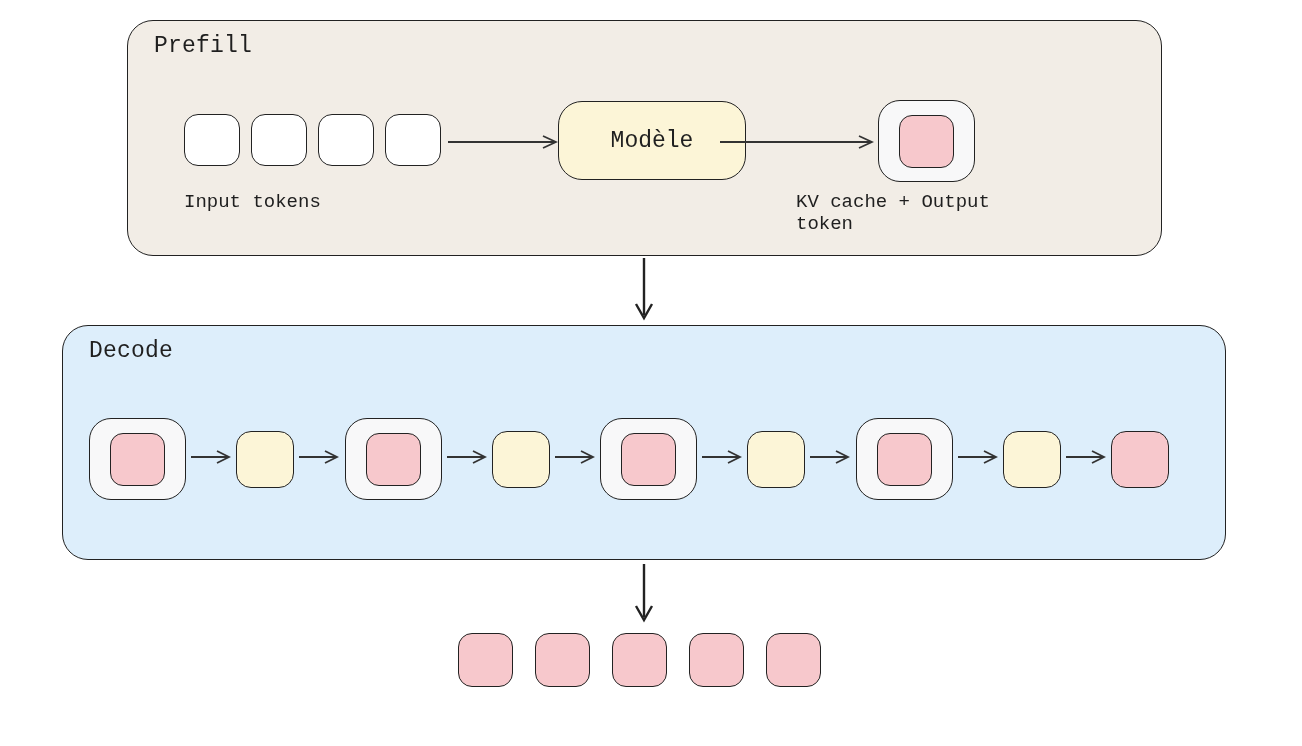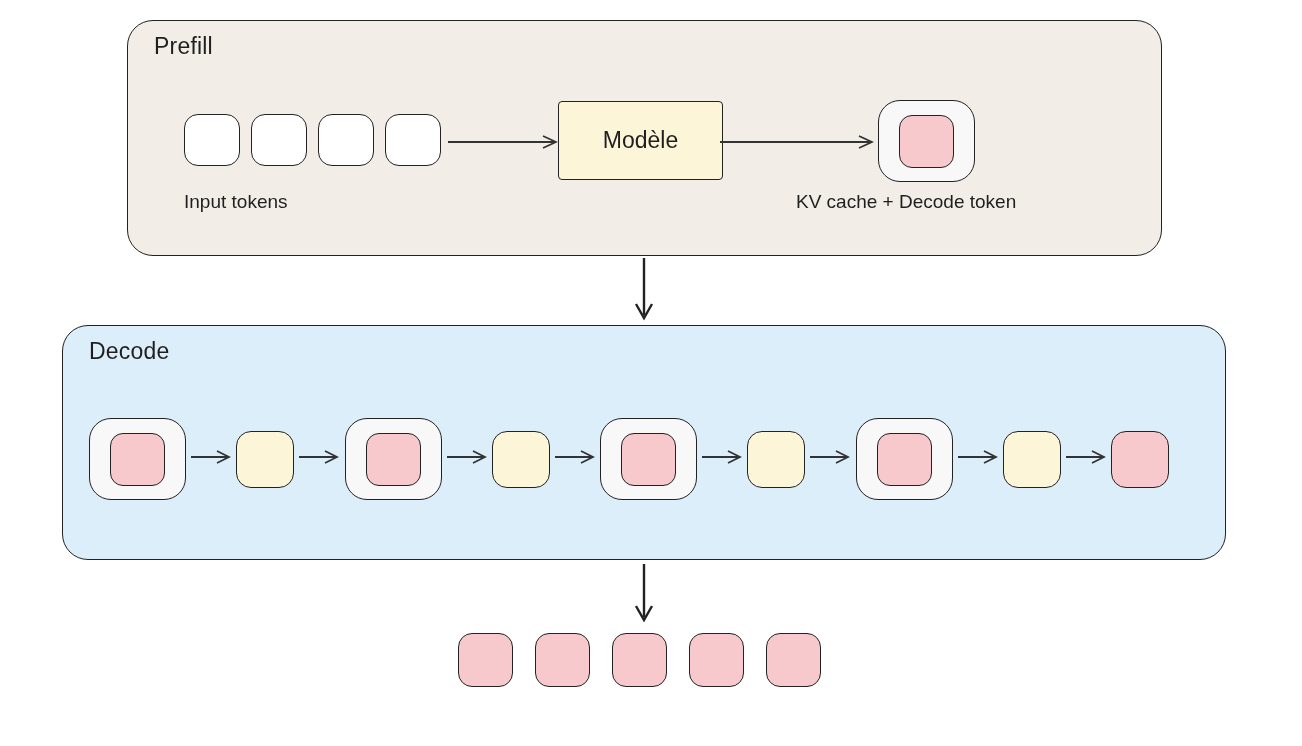--- a/index.html
+++ b/index.html
@@ -1,19 +1,19 @@
 <!DOCTYPE html>
 <html style="--border-dark: #222222; --arrow: #333333; --text: #1f1f1f; --prefill-bg: #f2ede6; --decode-bg: #ddeefb; --model-fill: #fcf5d7; --token-pink: #f7c8cc; --cache-outer: #f8f8f9;"><head>
 <meta charset="utf-8">
 <style>
   html,body { margin:0; padding:0; background:#ffffff; }
   .canvas {
     position:relative; width:1302px; height:746px; overflow:hidden;
     background:#ffffff; color:var(--text,#1f1f1f);
-    font-family:Liberation Sans, sans-serif;
+    font-family:Liberation Mono, monospace;
   }
   .panel {
     position:absolute; border:1.6px solid var(--border-dark,#222);
     border-radius:26px; box-sizing:border-box;
   }
   .panel-prefill { left:127px; top:20px; width:1035px; height:236px; background:var(--prefill-bg,#f2ede6); }
   .panel-decode  { left:62px;  top:325px; width:1164px; height:235px; background:var(--decode-bg,#ddeefb); }
   .panel-title { position:absolute; left:26px; top:12px; font-size:23px; font-weight:500; letter-spacing:.2px; }
 
   .token { border:1.5px solid var(--border-dark,#222); box-sizing:border-box; }
@@ -30,22 +30,22 @@
   }
   .nested-inner { width:55px; height:53px; border-radius:13px; }
 
   .input-tokens-row { position:absolute; left:56px; top:93px; display:flex; gap:11px; }
   .caption { position:absolute; font-size:19px; color:var(--text,#1f1f1f); }
   .caption-input  { left:56px;  top:170px; width:257px; }
   .caption-kv     { left:668px; top:170px; width:260px; }
   .caption-output { left:458px; top:700px; width:363px; }
 
   .model-box {
-    position:absolute; left:430px; top:80px; width:165px; height:79px;
-    border:1.6px solid var(--border-dark,#222); border-radius:4px; box-sizing:border-box;
+    position:absolute; left:430px; top:80px; width:188px; height:79px;
+    border:1.6px solid var(--border-dark,#222); border-radius:24px; box-sizing:border-box;
     background:var(--model-fill,#fcf5d7);
     display:flex; align-items:center; justify-content:center;
     font-size:23px; font-weight:500;
   }
   .cache-box { position:absolute; left:750px; top:79px; }
 
   .arrow-abs { position:absolute; }
   .arrow-prefill-1 { left:320px; top:112px; }
   .arrow-prefill-2 { left:592px; top:112px; }
   .varrow-1 { left:634px; top:258px; }
@@ -96,21 +96,21 @@
     <div class="arrow-abs arrow-prefill-2">
       <svg width="154" height="18" viewBox="0 0 154 18">
           <line x1="0" y1="9" x2="151" y2="9"></line>
           <polyline points="139,3 152,9 139,15"></polyline>
         </svg>
     </div>
 
     <div class="cache-box nested-box">
       <div class="token nested-inner pink-token"></div>
     </div>
-    <div class="caption caption-kv">KV cache + Decode token</div>
+    <div class="caption caption-kv">KV cache + Output token</div>
   </section>
 
   <div class="arrow-abs varrow-1">
     <svg width="20" height="64" viewBox="0 0 20 64">
         <line x1="10" y1="0" x2="10" y2="57"></line>
         <polyline points="2,46 10,60 18,46"></polyline>
       </svg>
   </div>
 
   <section class="panel panel-decode">

